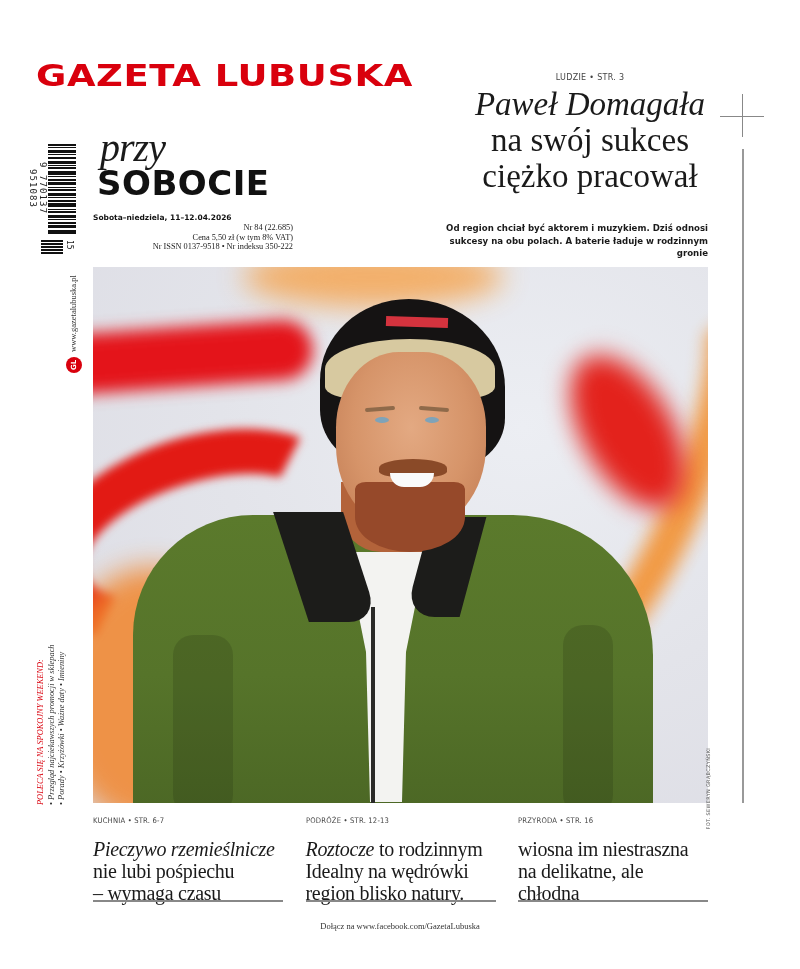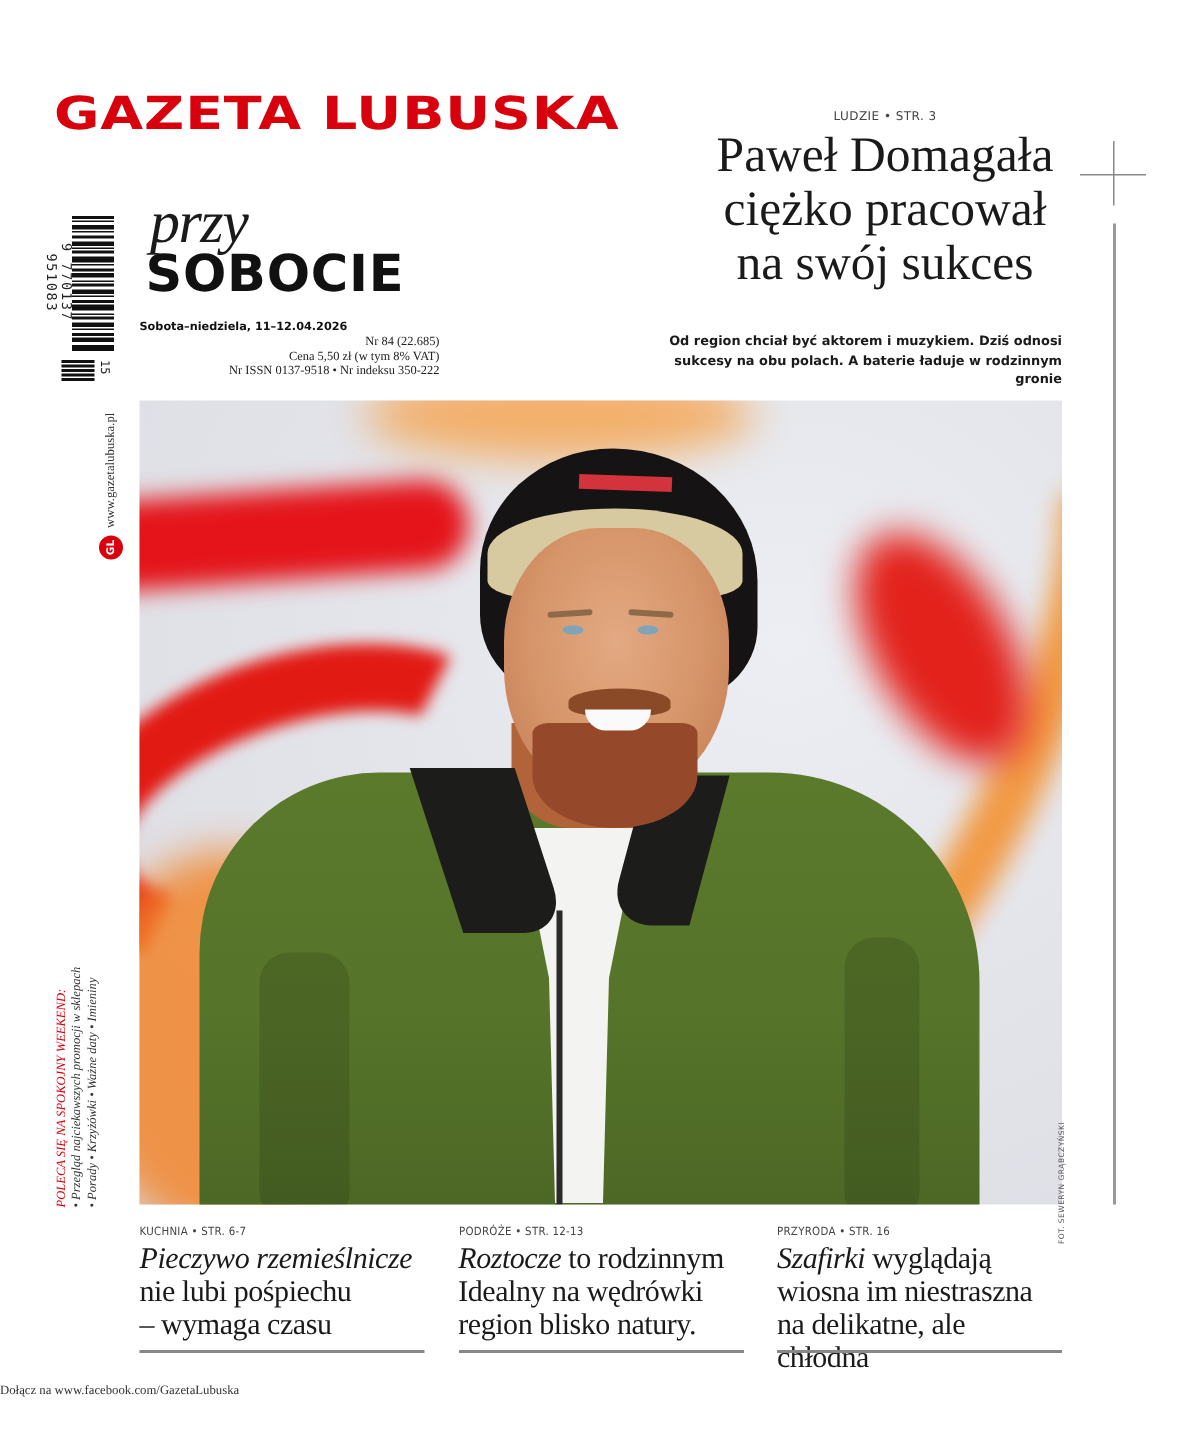--- a/index.html
+++ b/index.html
@@ -52,21 +52,21 @@
 
   
   .cover-kicker {
     position: absolute; left: 440px; top: 73px; width: 300px; text-align: center;
     font-family: "DejaVu Sans", sans-serif; font-size: 8px; color: #444; letter-spacing: 0.3px;
   }
   .cover-title {
     position: absolute; left: 430px; top: 86px; width: 320px; text-align: center;
     font-family: "Liberation Serif", serif; font-size: 33px; line-height: 36px; color: #1a1a1a;
   }
-  .cover-title .ital { display: block; }
+  .cover-title .ital { font-style: italic; display: block; }
   .cover-title .reg { display: block; }
   .cover-lede {
     position: absolute; left: 420px; top: 222px; width: 288px; text-align: right;
     font-family: "DejaVu Sans", sans-serif; font-weight: bold; font-size: 8.6px; line-height: 12.5px;
     color: #1a1a1a;
   }
 
   
   .crop-h { position: absolute; left: 720px; top: 116px; width: 44px; height: 1px; background: #888; }
   .crop-v1 { position: absolute; left: 742px; top: 94px; width: 1px; height: 43px; background: #888; }
@@ -130,26 +130,26 @@
   .lower-beard { position: absolute; left: 262px; top: 215px; width: 110px; height: 70px; background: #96492a; border-radius: 10% 10% 50% 50%; }
   .photo-credit {
     position: absolute; left: 705px; top: 748px; writing-mode: vertical-rl; transform: rotate(180deg);
     font-family: "DejaVu Sans", sans-serif; font-size: 5px; color: #555; letter-spacing: 0.3px;
   }
 
   
   .teasers { position: absolute; left: 93px; top: 816px; width: 615px; height: 90px; display: flex; justify-content: space-between; }
   .teaser { width: 190px; position: relative; }
   .teaser-kicker { font-family: "DejaVu Sans", sans-serif; font-size: 7.6px; color: #444; letter-spacing: 0.2px; line-height: 10px; transform: scaleX(0.9); transform-origin: left; white-space: nowrap; }
-  .teaser-title { font-family: "Liberation Serif", serif; font-size: 20px; line-height: 22px; color: #1a1a1a; margin-top: 2px; letter-spacing: -0.3px; }
+  .teaser-title { font-family: "Liberation Serif", serif; font-size: 20px; line-height: 22px; color: #1a1a1a; margin-top: 12px; letter-spacing: -0.3px; }
   .teaser-title i { font-style: italic; }
   .teaser-rule { position: absolute; left: 0; top: 84px; width: 190px; height: 1.5px; background: #888; }
 
   .footer-fb {
-    position: absolute; left: 0; top: 921px; width: 800px; 
+    position: absolute; left: 0; top: 921px; width: 800px; text-align: center;
     font-family: "Liberation Serif", serif; font-size: 8.5px; color: #333;
   }
 </style>
 </head>
 <body>
 
 <div class="masthead">
   <div class="masthead-text">GAZETA LUBUSKA</div>
 </div>
 
@@ -199,22 +199,22 @@
 <div class="issue-info">
   <div class="issue-date">Sobota–niedziela, 11–12.04.2026</div>
   <div class="issue-line">Nr 84 (22.685)</div>
   <div class="issue-line">Cena 5,50 zł (w tym 8% VAT)</div>
   <div class="issue-line">Nr ISSN 0137-9518 • Nr indeksu 350-222</div>
 </div>
 
 <div class="cover-kicker">LUDZIE • STR. 3</div>
 <div class="cover-title">
   <span class="ital">Paweł Domagała</span>
+  <span class="reg">na swój sukces</span>
   <span class="reg">ciężko pracował</span>
-  <span class="reg">na swój sukces</span>
 </div>
 <div class="cover-lede">
   <div>Od region chciał być aktorem i muzykiem. Dziś odnosi</div>
   <div>sukcesy na obu polach. A baterie ładuje w rodzinnym gronie</div>
 </div>
 
 <div class="crop-h"></div>
 <div class="crop-v1"></div>
 <div class="crop-v2"></div>
 
@@ -275,21 +275,20 @@
     <div class="teaser-title">
       <div><i>Roztocze</i><span> to rodzinnym</span></div>
       <div>Idealny na wędrówki</div>
       <div>region blisko natury.</div>
     </div>
     <div class="teaser-rule"></div>
   </div>
   <div class="teaser">
     <div class="teaser-kicker">PRZYRODA • STR. 16</div>
     <div class="teaser-title">
-      <div><i>Szafirki</i><span> wyglądają</span></div>
       <div>wiosna im niestraszna</div>
       <div>na delikatne, ale chłodna</div>
     </div>
     <div class="teaser-rule"></div>
   </div>
 </div>
 
 <div class="footer-fb">Dołącz na www.facebook.com/GazetaLubuska</div>
 
 </body></html>

